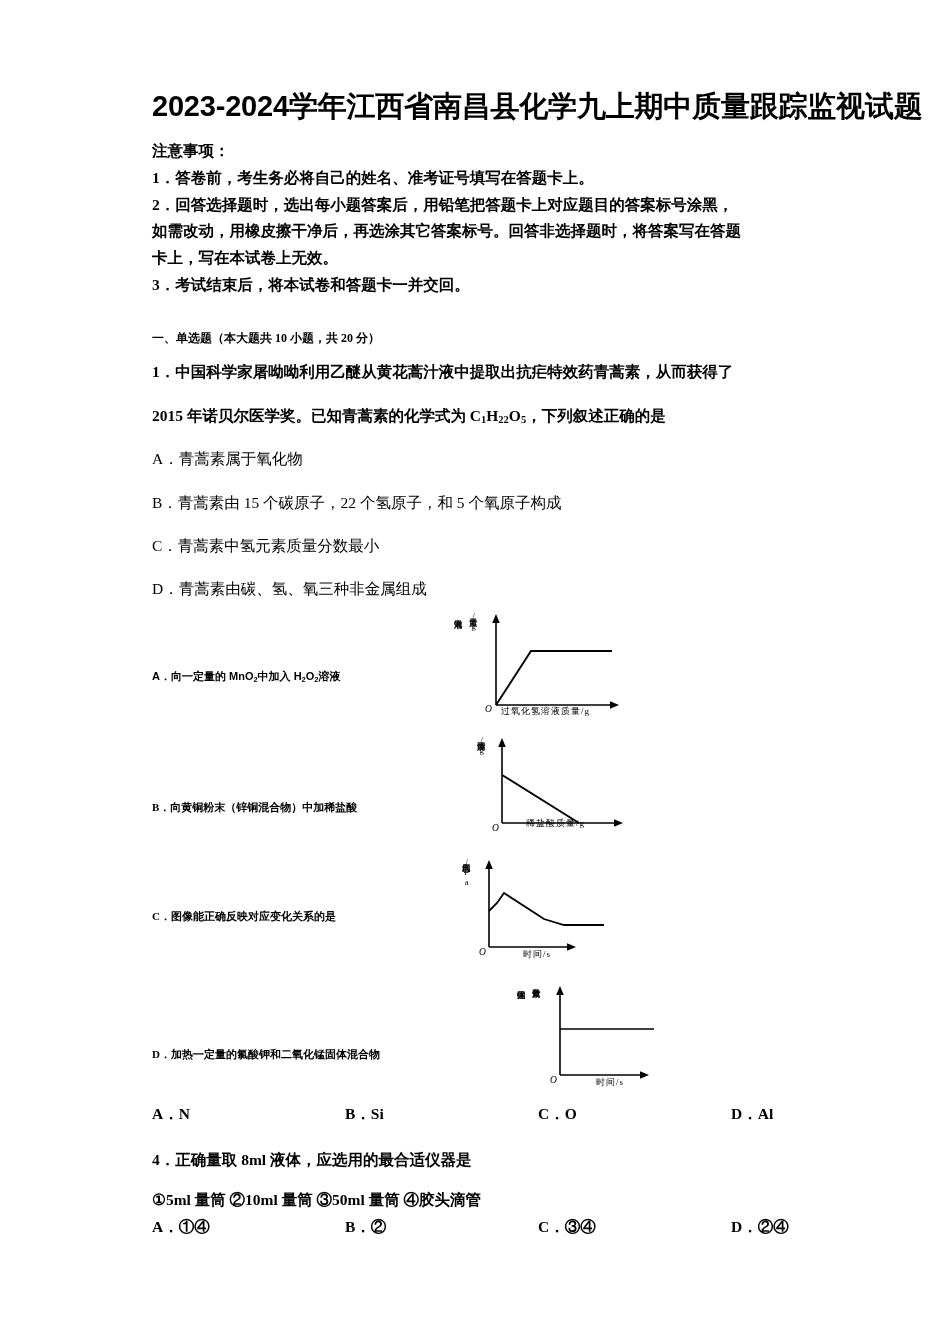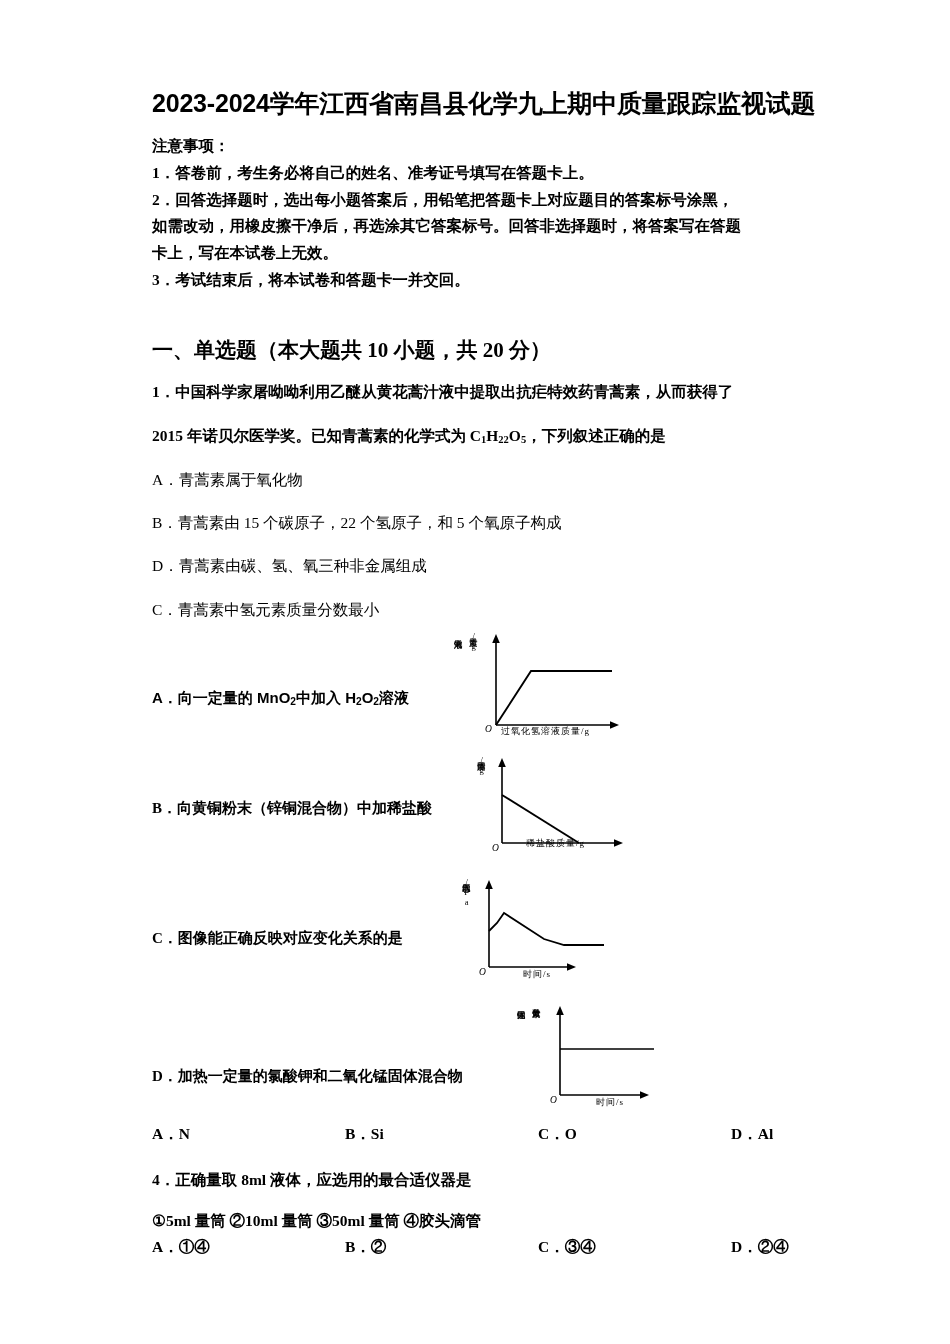--- a/index.html
+++ b/index.html
@@ -19,41 +19,41 @@
     position: absolute;
     left: 152px;
     top: 0;
     width: 660px;
   }
 
   
   .doc-title {
     font-family: "Liberation Sans", "DejaVu Sans", sans-serif;
     font-weight: bold;
-    font-size: 25px;
+    font-size: 29px;
     letter-spacing: -0.2px;
     white-space: nowrap;
     margin-top: 88px;
     margin-bottom: 0;
     line-height: 1.25;
   }
 
   
   .notice {
     margin-top: 14px;
     font-size: 15.5px;
     line-height: 1.72;
     font-weight: bold;
   }
   .notice-line { margin: 0; }
 
   
   .section-head {
-    margin-top: 40px;
-    font-size: 21px;
+    margin-top: 30px;
+    font-size: 12px;
     font-weight: bold;
     line-height: 1.7;
   }
 
   
   .q-line {
     font-size: 15.5px;
     font-weight: bold;
     line-height: 1.7;
     margin-top: 6px;
@@ -70,21 +70,21 @@
 
   sub { font-size: 0.68em; vertical-align: -0.22em; }
 
   
   .chart-row {
     position: relative;
     height: 125px;
   }
   .chart-row .label {
     position: absolute;
-    font-size: 15px;
+    font-size: 11px;
     font-weight: bold;
     white-space: nowrap;
   }
   .label-sans {
     font-family: "Liberation Sans", "DejaVu Sans", sans-serif;
   }
   .chart-box {
     position: absolute;
   }
   .chart-box svg { display: block; }
@@ -152,22 +152,22 @@
     <p class="notice-line">3．考试结束后，将本试卷和答题卡一并交回。</p>
   </div>
 
   <div class="section-head">一、单选题（本大题共 10 小题，共 20 分）</div>
 
   <div class="q-line q-head">1．中国科学家屠呦呦利用乙醚从黄花蒿汁液中提取出抗疟特效药青蒿素，从而获得了</div>
   <div class="q-line spaced"><span>2015 年诺贝尔医学奖。已知青蒿素的化学式为 C</span><sub>1</sub><span>H</span><sub>22</sub><span>O</span><sub>5</sub><span>，下列叙述正确的是</span></div>
 
   <div class="opt">A．青蒿素属于氧化物</div>
   <div class="opt">B．青蒿素由 15 个碳原子，22 个氢原子，和 5 个氧原子构成</div>
+  <div class="opt">C．青蒿素中氢元素质量分数最小</div>
   <div class="opt">D．青蒿素由碳、氢、氧三种非金属组成</div>
-  <div class="opt">C．青蒿素中氢元素质量分数最小</div>
 
 
   <div class="chart-row" style="height:128px;">
     <div class="label label-sans" style="left:0px; top:66px;"><span>A．向一定量的 MnO</span><sub>2</sub><span>中加入 H</span><sub>2</sub><span>O</span><sub>2</sub><span>溶液</span></div>
 
     <div class="chart-box" style="left:300px; top:6px;">
       <svg width="180" height="110" viewBox="0 0 180 110">
 
         <line x1="44" y1="96" x2="44" y2="12" stroke="#000" stroke-width="1.6"></line>
         <polygon points="44,5 40.2,14 47.8,14" fill="#000"></polygon>
@@ -178,21 +178,21 @@
         <polyline points="44,96 79,42 160,42" fill="none" stroke="#000" stroke-width="1.9"></polyline>
       </svg>
       <div class="vlabel" style="left:2px; top:4px;">溶液中氧元</div>
       <div class="vlabel" style="left:17px; top:2px;">素质量/g</div>
       <div class="origin-o" style="left:33px; top:95px;">O</div>
       <div class="hlabel" style="left:49px; top:96px;">过氧化氢溶液质量/g</div>
     </div>
   </div>
 
   <div class="chart-row" style="height:122px;">
-    <div class="label" style="left:0px; top:48px;">B．向黄铜粉末（锌铜混合物）中加稀盐酸</div>
+    <div class="label" style="left:0px; top:69px;">B．向黄铜粉末（锌铜混合物）中加稀盐酸</div>
 
     <div class="chart-box" style="left:312px; top:0px;">
       <svg width="180" height="110" viewBox="0 0 180 110">
         <line x1="38" y1="92" x2="38" y2="14" stroke="#000" stroke-width="1.6"></line>
         <polygon points="38,7 34.2,16 41.8,16" fill="#000"></polygon>
         <line x1="38" y1="92" x2="152" y2="92" stroke="#000" stroke-width="1.6"></line>
         <polygon points="159,92 150,88.2 150,95.8" fill="#000"></polygon>
 
         <line x1="38" y1="44" x2="115" y2="92" stroke="#000" stroke-width="1.9"></line>
       </svg>

